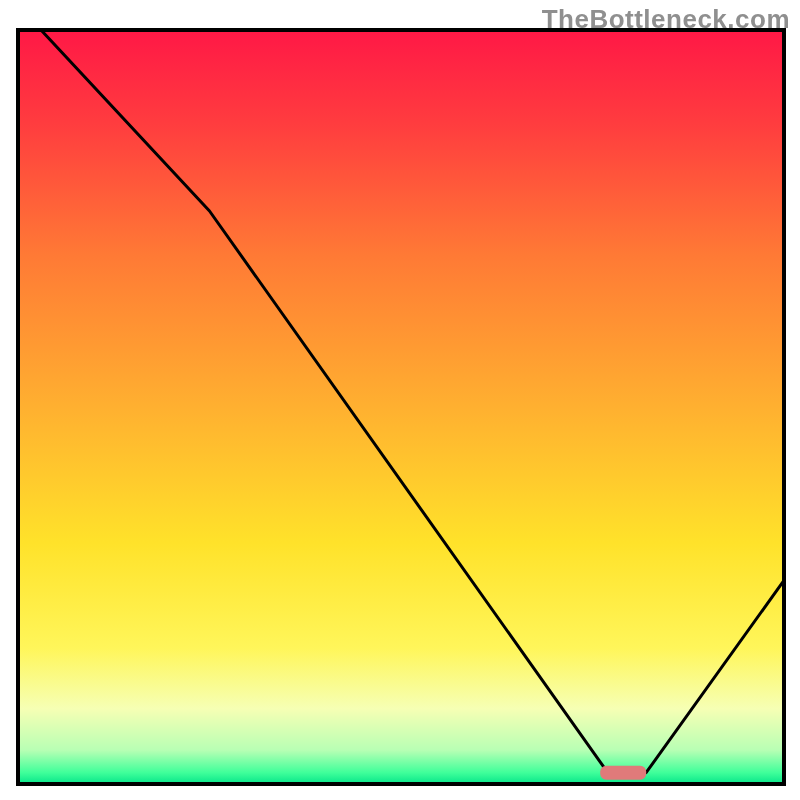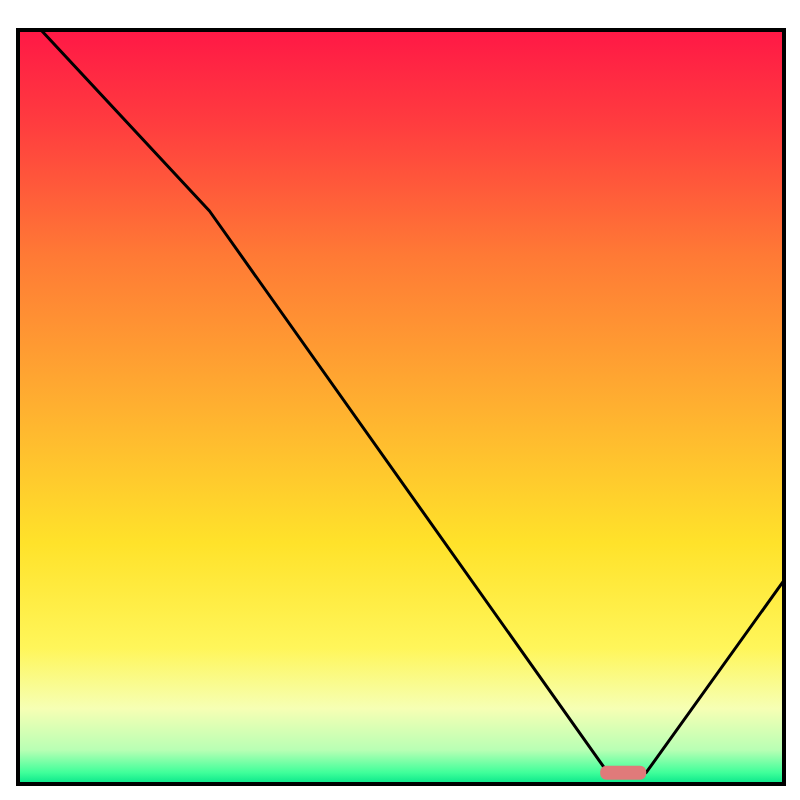--- a/index.html
+++ b/index.html
@@ -31,20 +31,21 @@
   left: 0;
   top: 0;
   width: 800px;
   height: 800px;
 }
 </style>
 </head>
 <body>
 
 <div class="stage">
+  <div class="watermark">TheBottleneck.com</div>
 
   <svg class="plot" viewBox="0 0 800 800">
     <defs>
       <linearGradient id="bg-grad" x1="0" y1="0" x2="0" y2="1">
       <stop offset="0%" stop-color="#ff1846"></stop>
           <stop offset="12%" stop-color="#ff3b3f"></stop>
           <stop offset="30%" stop-color="#ff7a35"></stop>
           <stop offset="50%" stop-color="#ffb030"></stop>
           <stop offset="68%" stop-color="#ffe22a"></stop>
           <stop offset="82%" stop-color="#fff65a"></stop>

